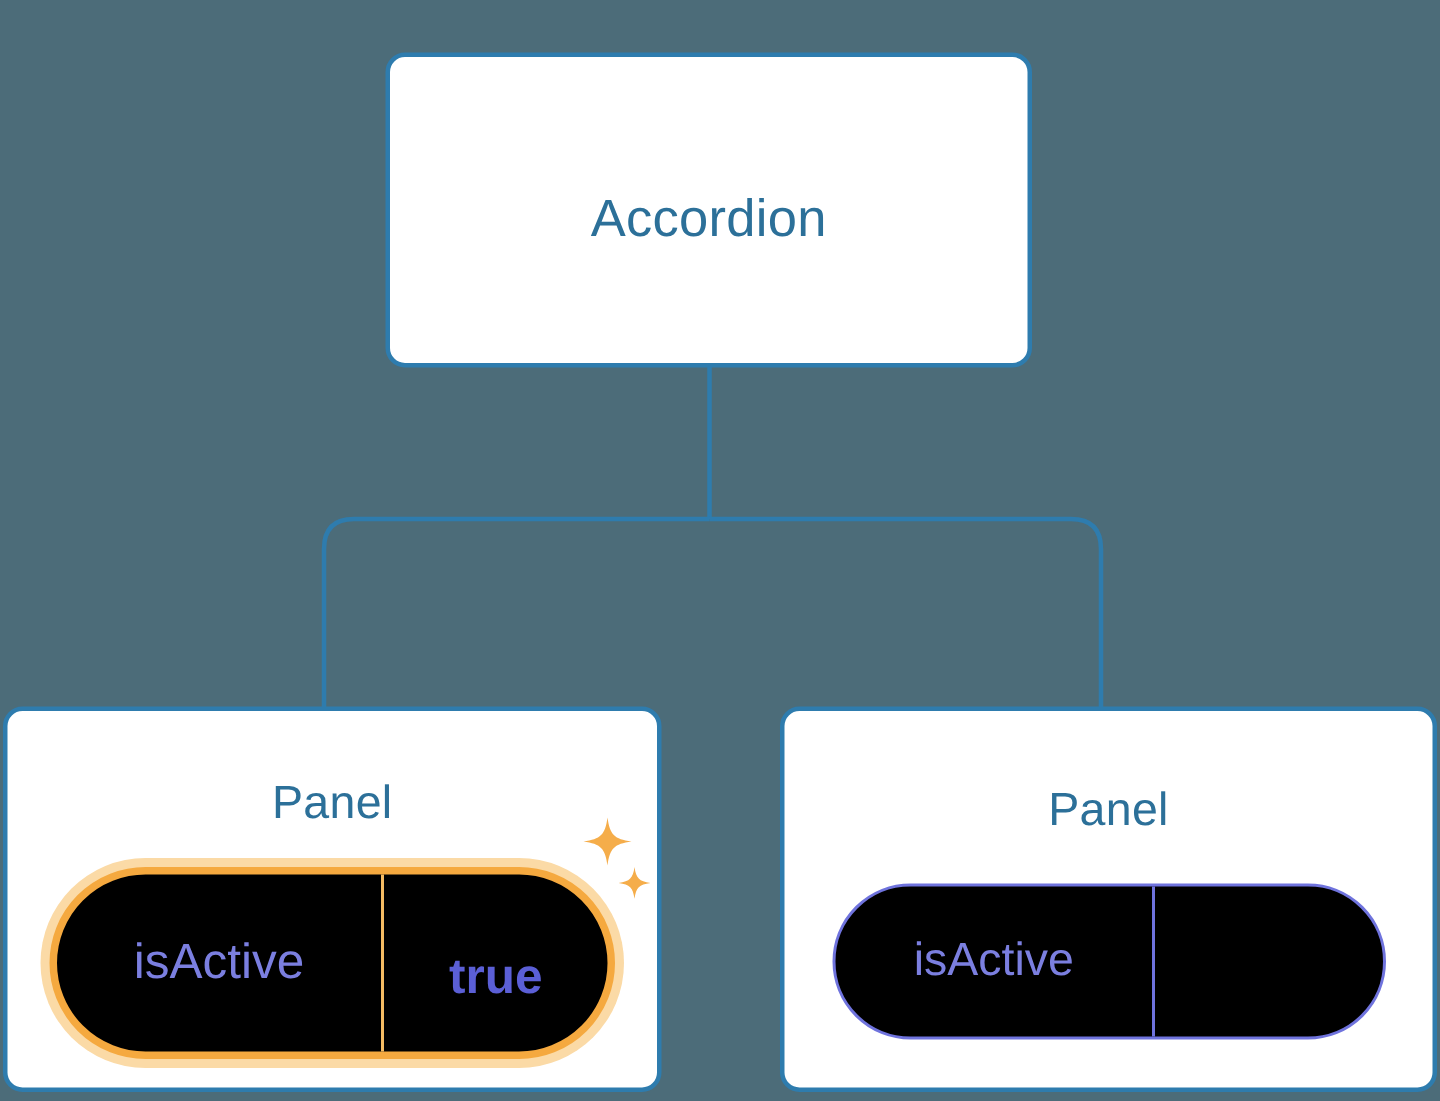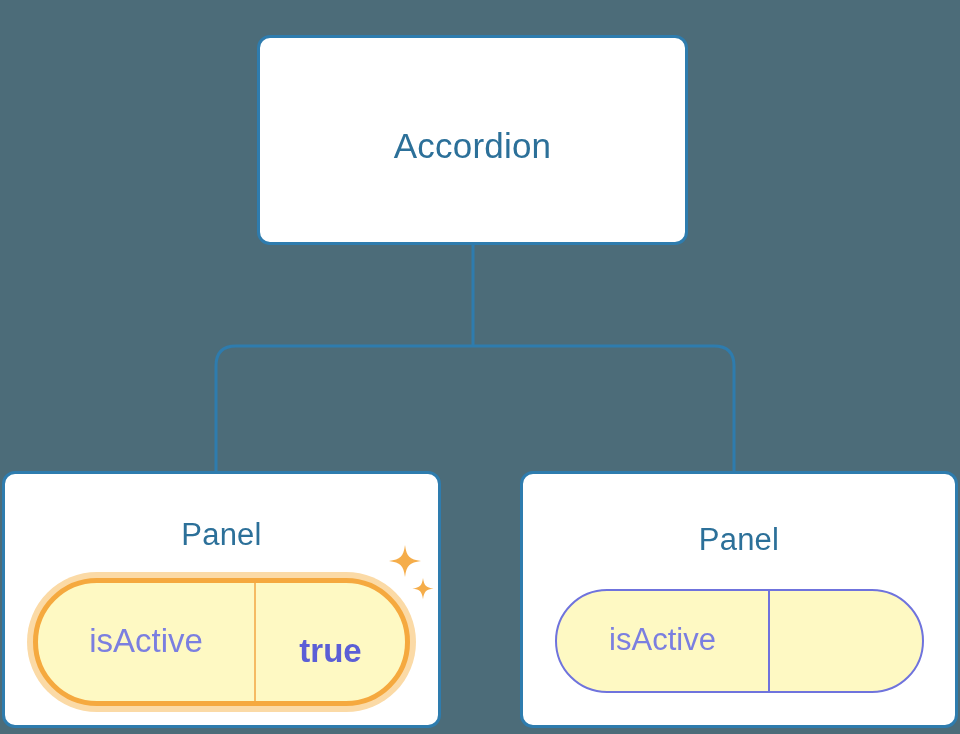--- a/index.html
+++ b/index.html
@@ -86,21 +86,21 @@
     top: 48px;
     font-size: 31px;
   }
 
   
   .pill {
     position: absolute;
     display: flex;
     align-items: stretch;
     box-sizing: border-box;
-    background: #fef9c3;
+    background: #000000;
   }
 
   .pill-key,
   .pill-val {
     display: flex;
     align-items: center;
     justify-content: center;
     box-sizing: border-box;
     white-space: nowrap;
   }

